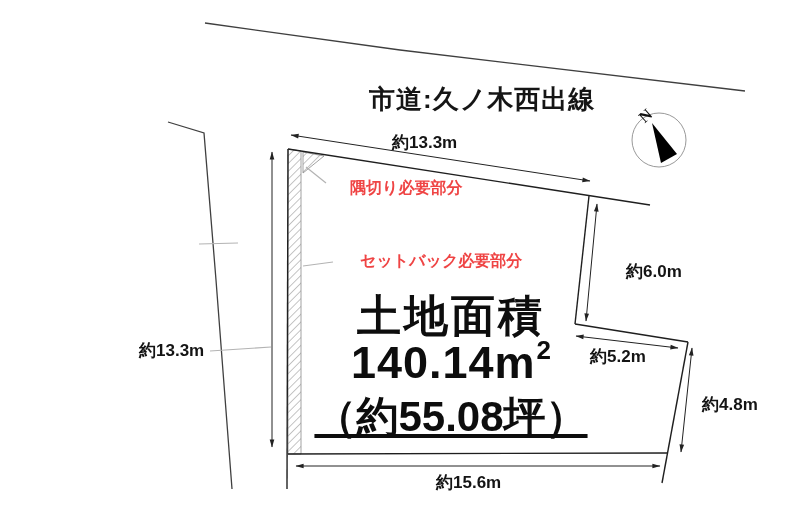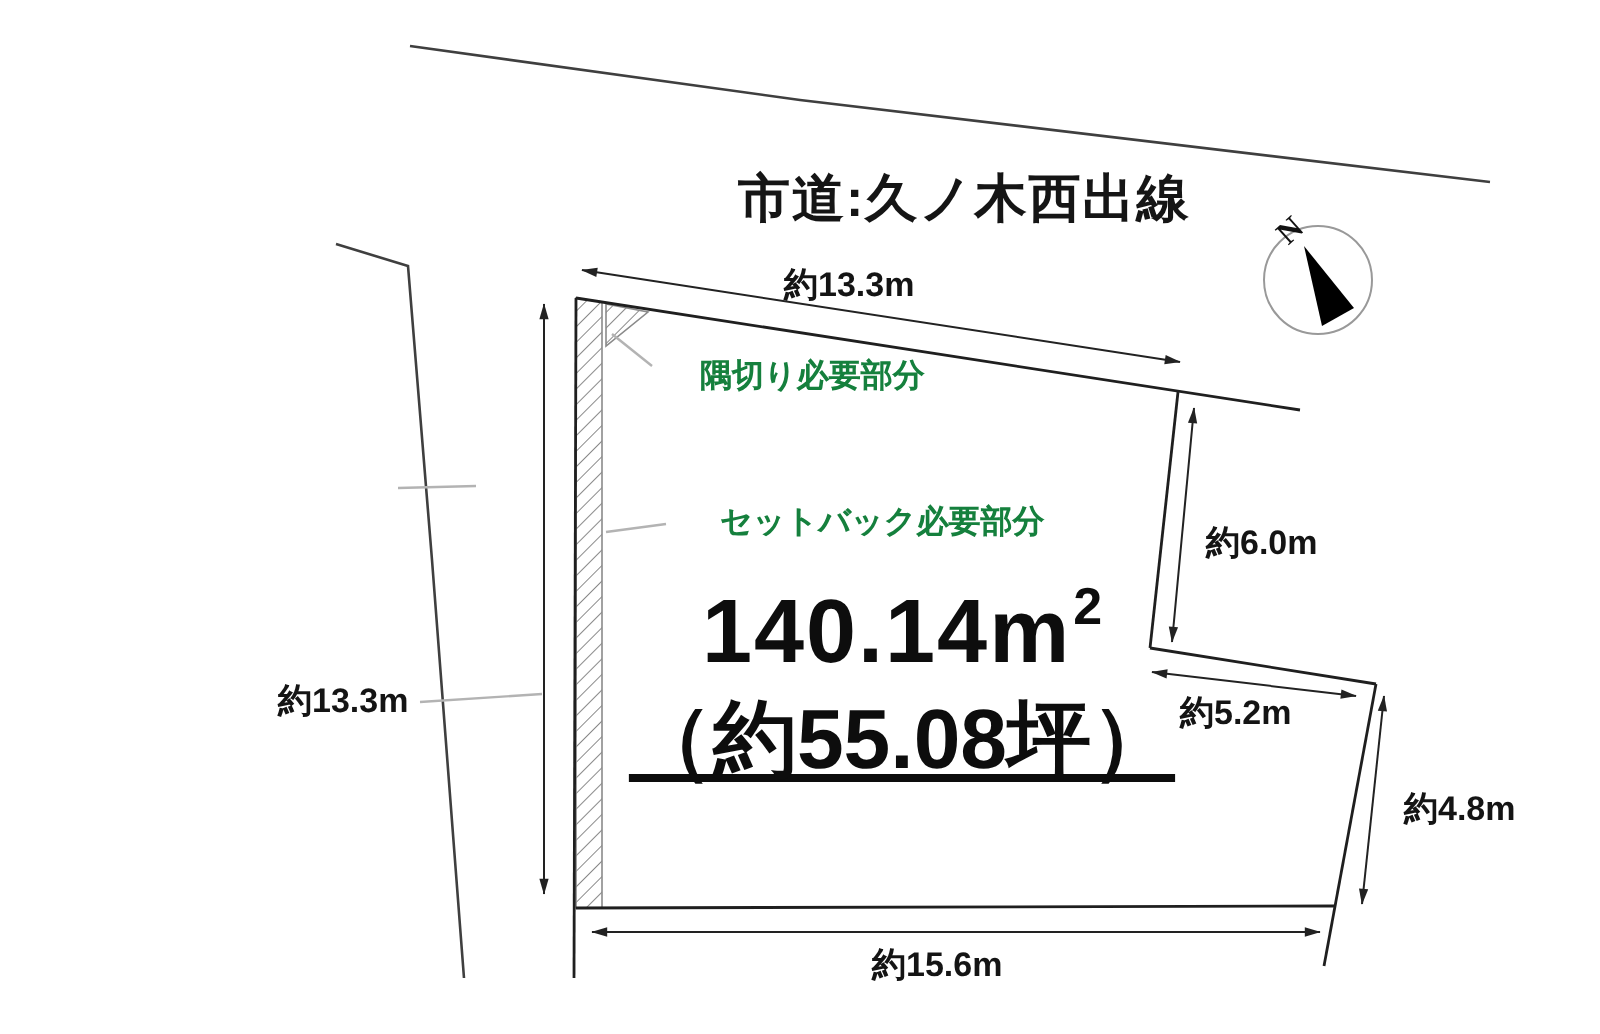--- a/index.html
+++ b/index.html
@@ -13,25 +13,25 @@
     color: #111;
   }
   #stage svg { position: absolute; left: 0; top: 0; }
   .lbl { position: absolute; white-space: nowrap; }
   .road-label { font-weight: bold; color: #151515; }
   .road-label.north { left: 369px; top: 82px;  font-size: 26px; letter-spacing: 1px; }
   .road-label.west  { left: 35px;  top: 232px; font-size: 23px; letter-spacing: 1px; }
   .dim-label { font-size: 17px; font-weight: 700; color: #141414; }
   .dim-top        { left: 392px; top: 131px; }
   .dim-left       { left: 139px; top: 339px; }
-  .dim-upper-east { left: 603px; top: 260px; }
+  .dim-upper-east { left: 626px; top: 260px; }
   .dim-step       { left: 590px; top: 345px; }
   .dim-lower-east { left: 702px; top: 393px; }
   .dim-bottom     { left: 436px; top: 471px; }
-  .note-label { font-size: 16px; font-weight: 600; color: #15803d; padding-left: 26px; }
+  .note-label { font-size: 16px; font-weight: 600; color: #ef4444; padding-left: 26px; }
   .note-corner  { left: 324px; top: 178px; }
   .note-setback { left: 334px; top: 251px; }
   .area-block {
     position: absolute;
     left: 290px; top: 292px; width: 322px;
     text-align: center;
     font-weight: bold;
     color: #0d0d0d;
     line-height: 47px;
   }
@@ -99,20 +99,21 @@
   <div class="lbl dim-label dim-left">約13.3m</div>
   <div class="lbl dim-label dim-upper-east">約6.0m</div>
   <div class="lbl dim-label dim-step">約5.2m</div>
   <div class="lbl dim-label dim-lower-east">約4.8m</div>
   <div class="lbl dim-label dim-bottom">約15.6m</div>
 
   <div class="lbl note-label note-corner">隅切り必要部分</div>
   <div class="lbl note-label note-setback">セットバック必要部分</div>
 
   <div class="area-block">
+    <div class="area-title">土地面積</div>
     <div class="area-sqm">
       <span>140.14</span><span>m</span><span class="sup">2</span>
     </div>
     <div class="area-tsubo">（約55.08坪）</div>
   </div>
 
   <div class="compass-n">N</div>
 
 </div>
 

